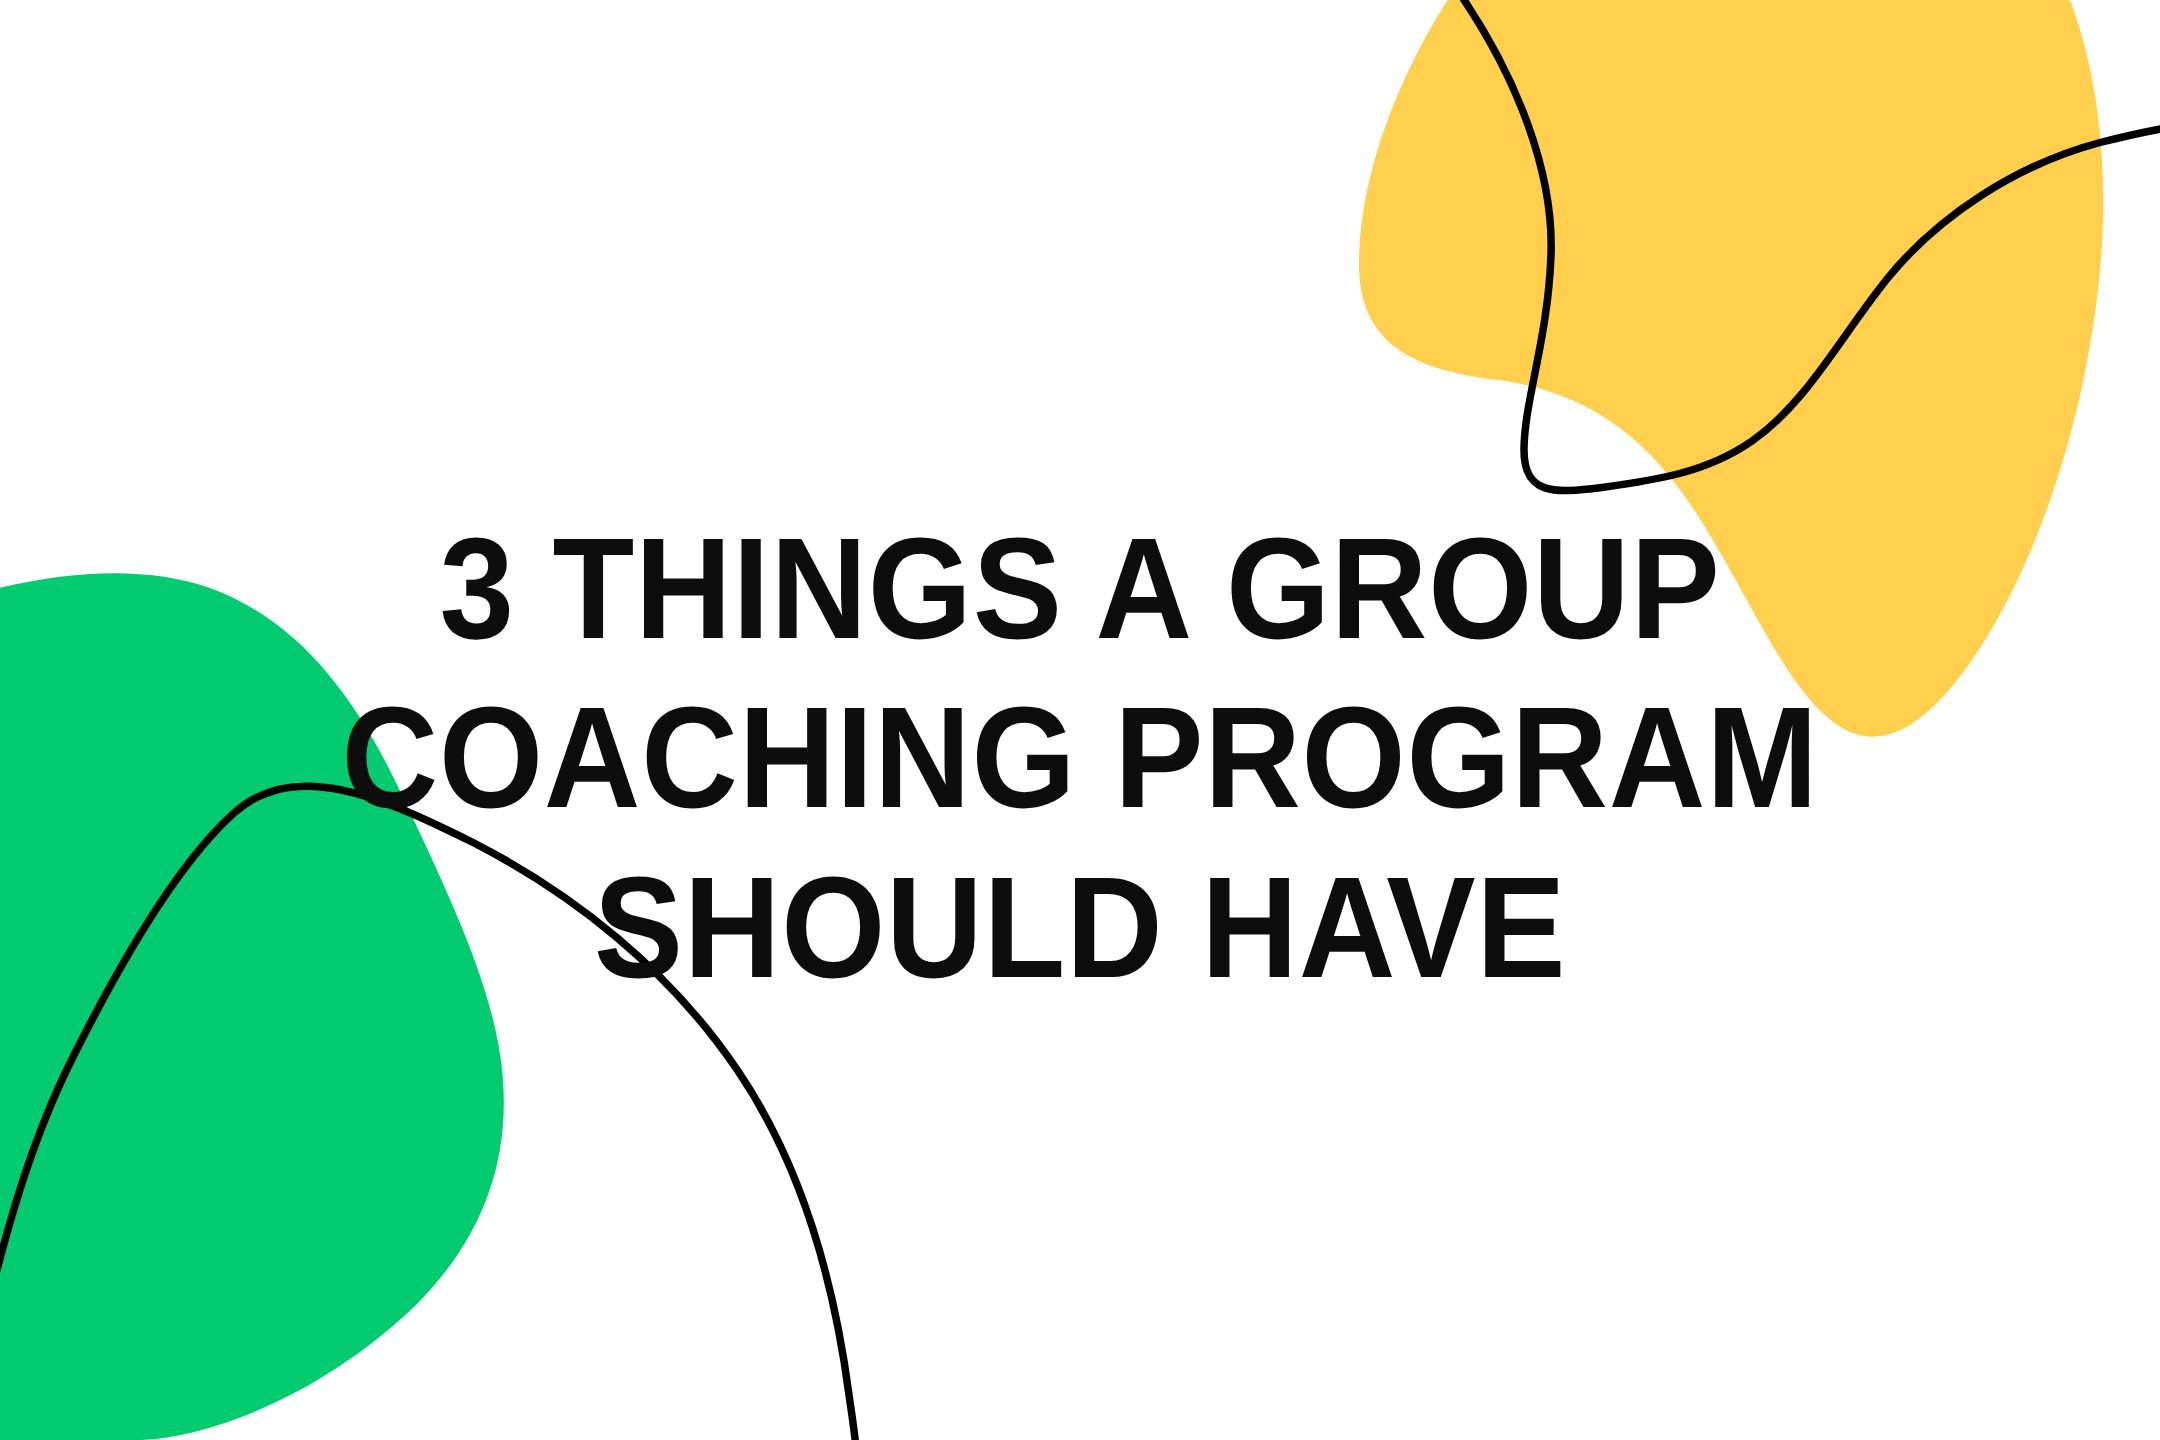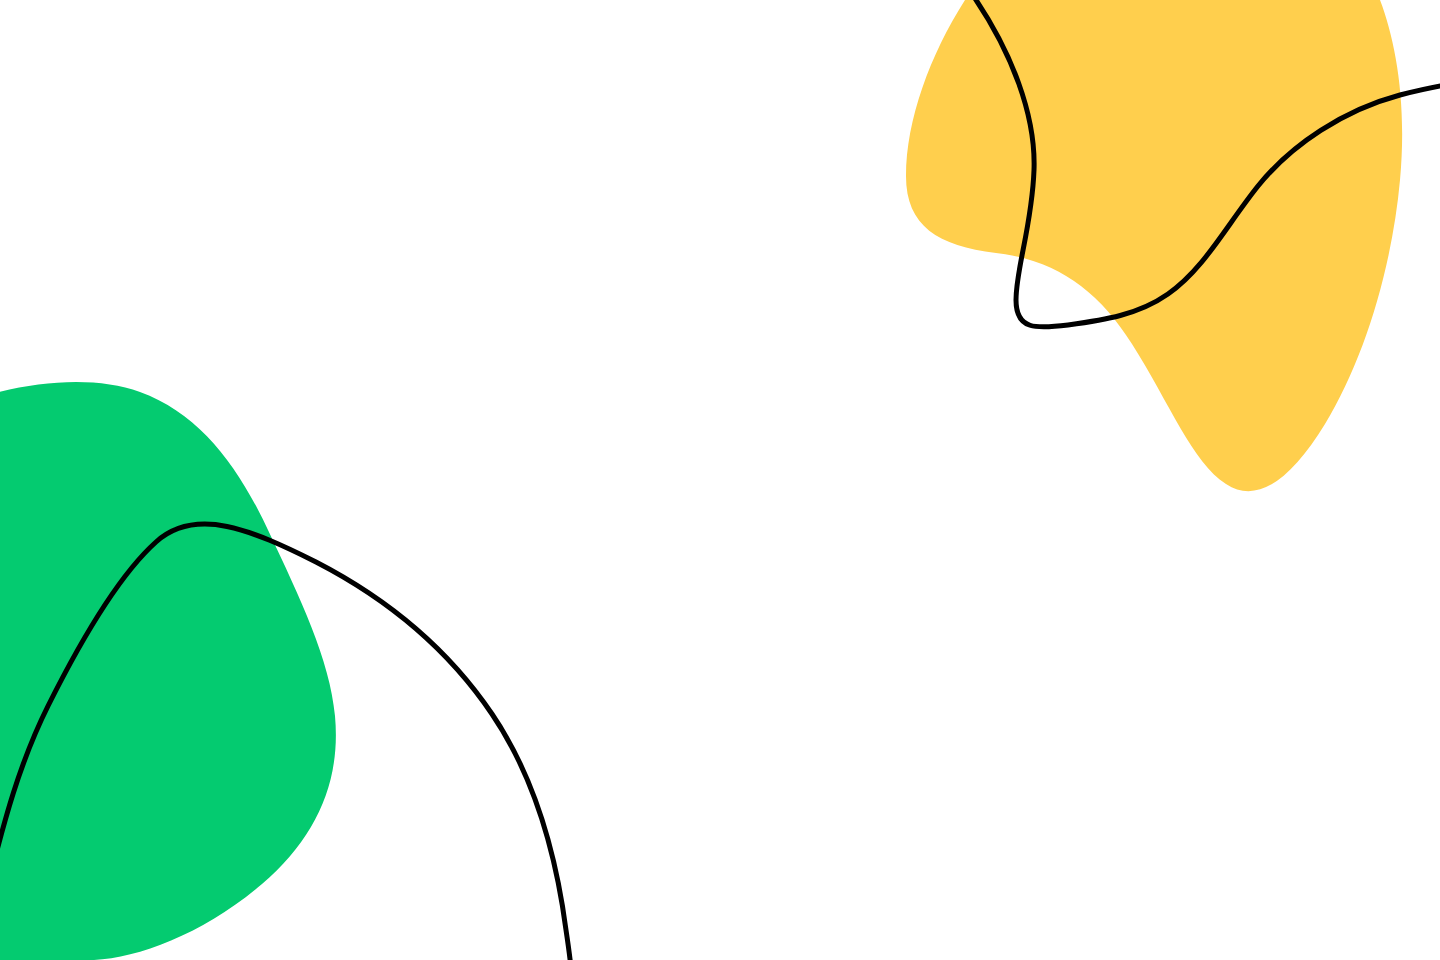--- a/index.html
+++ b/index.html
@@ -88,14 +88,19 @@
 
     <path fill="none" stroke="#000000" stroke-width="5" stroke-linecap="round" d="M -14 894
              C 4 820, 20 762, 48 706
              C 78 646, 118 576, 156 542
              C 196 506, 252 530, 316 562
              C 382 596, 446 646, 492 714
              C 534 776, 556 854, 566 930
              C 569 950, 570 958, 571 968"></path>
   </svg>
 
+  <div id="headline-block">
+    <span class="headline-line" style="color: rgb(13, 13, 13);">3 THINGS A GROUP</span>
+    <span class="headline-line" style="color: rgb(13, 13, 13);">COACHING PROGRAM</span>
+    <span class="headline-line" style="color: rgb(13, 13, 13);">SHOULD HAVE</span>
+  </div>
 
 </div>
 
 </body></html>

